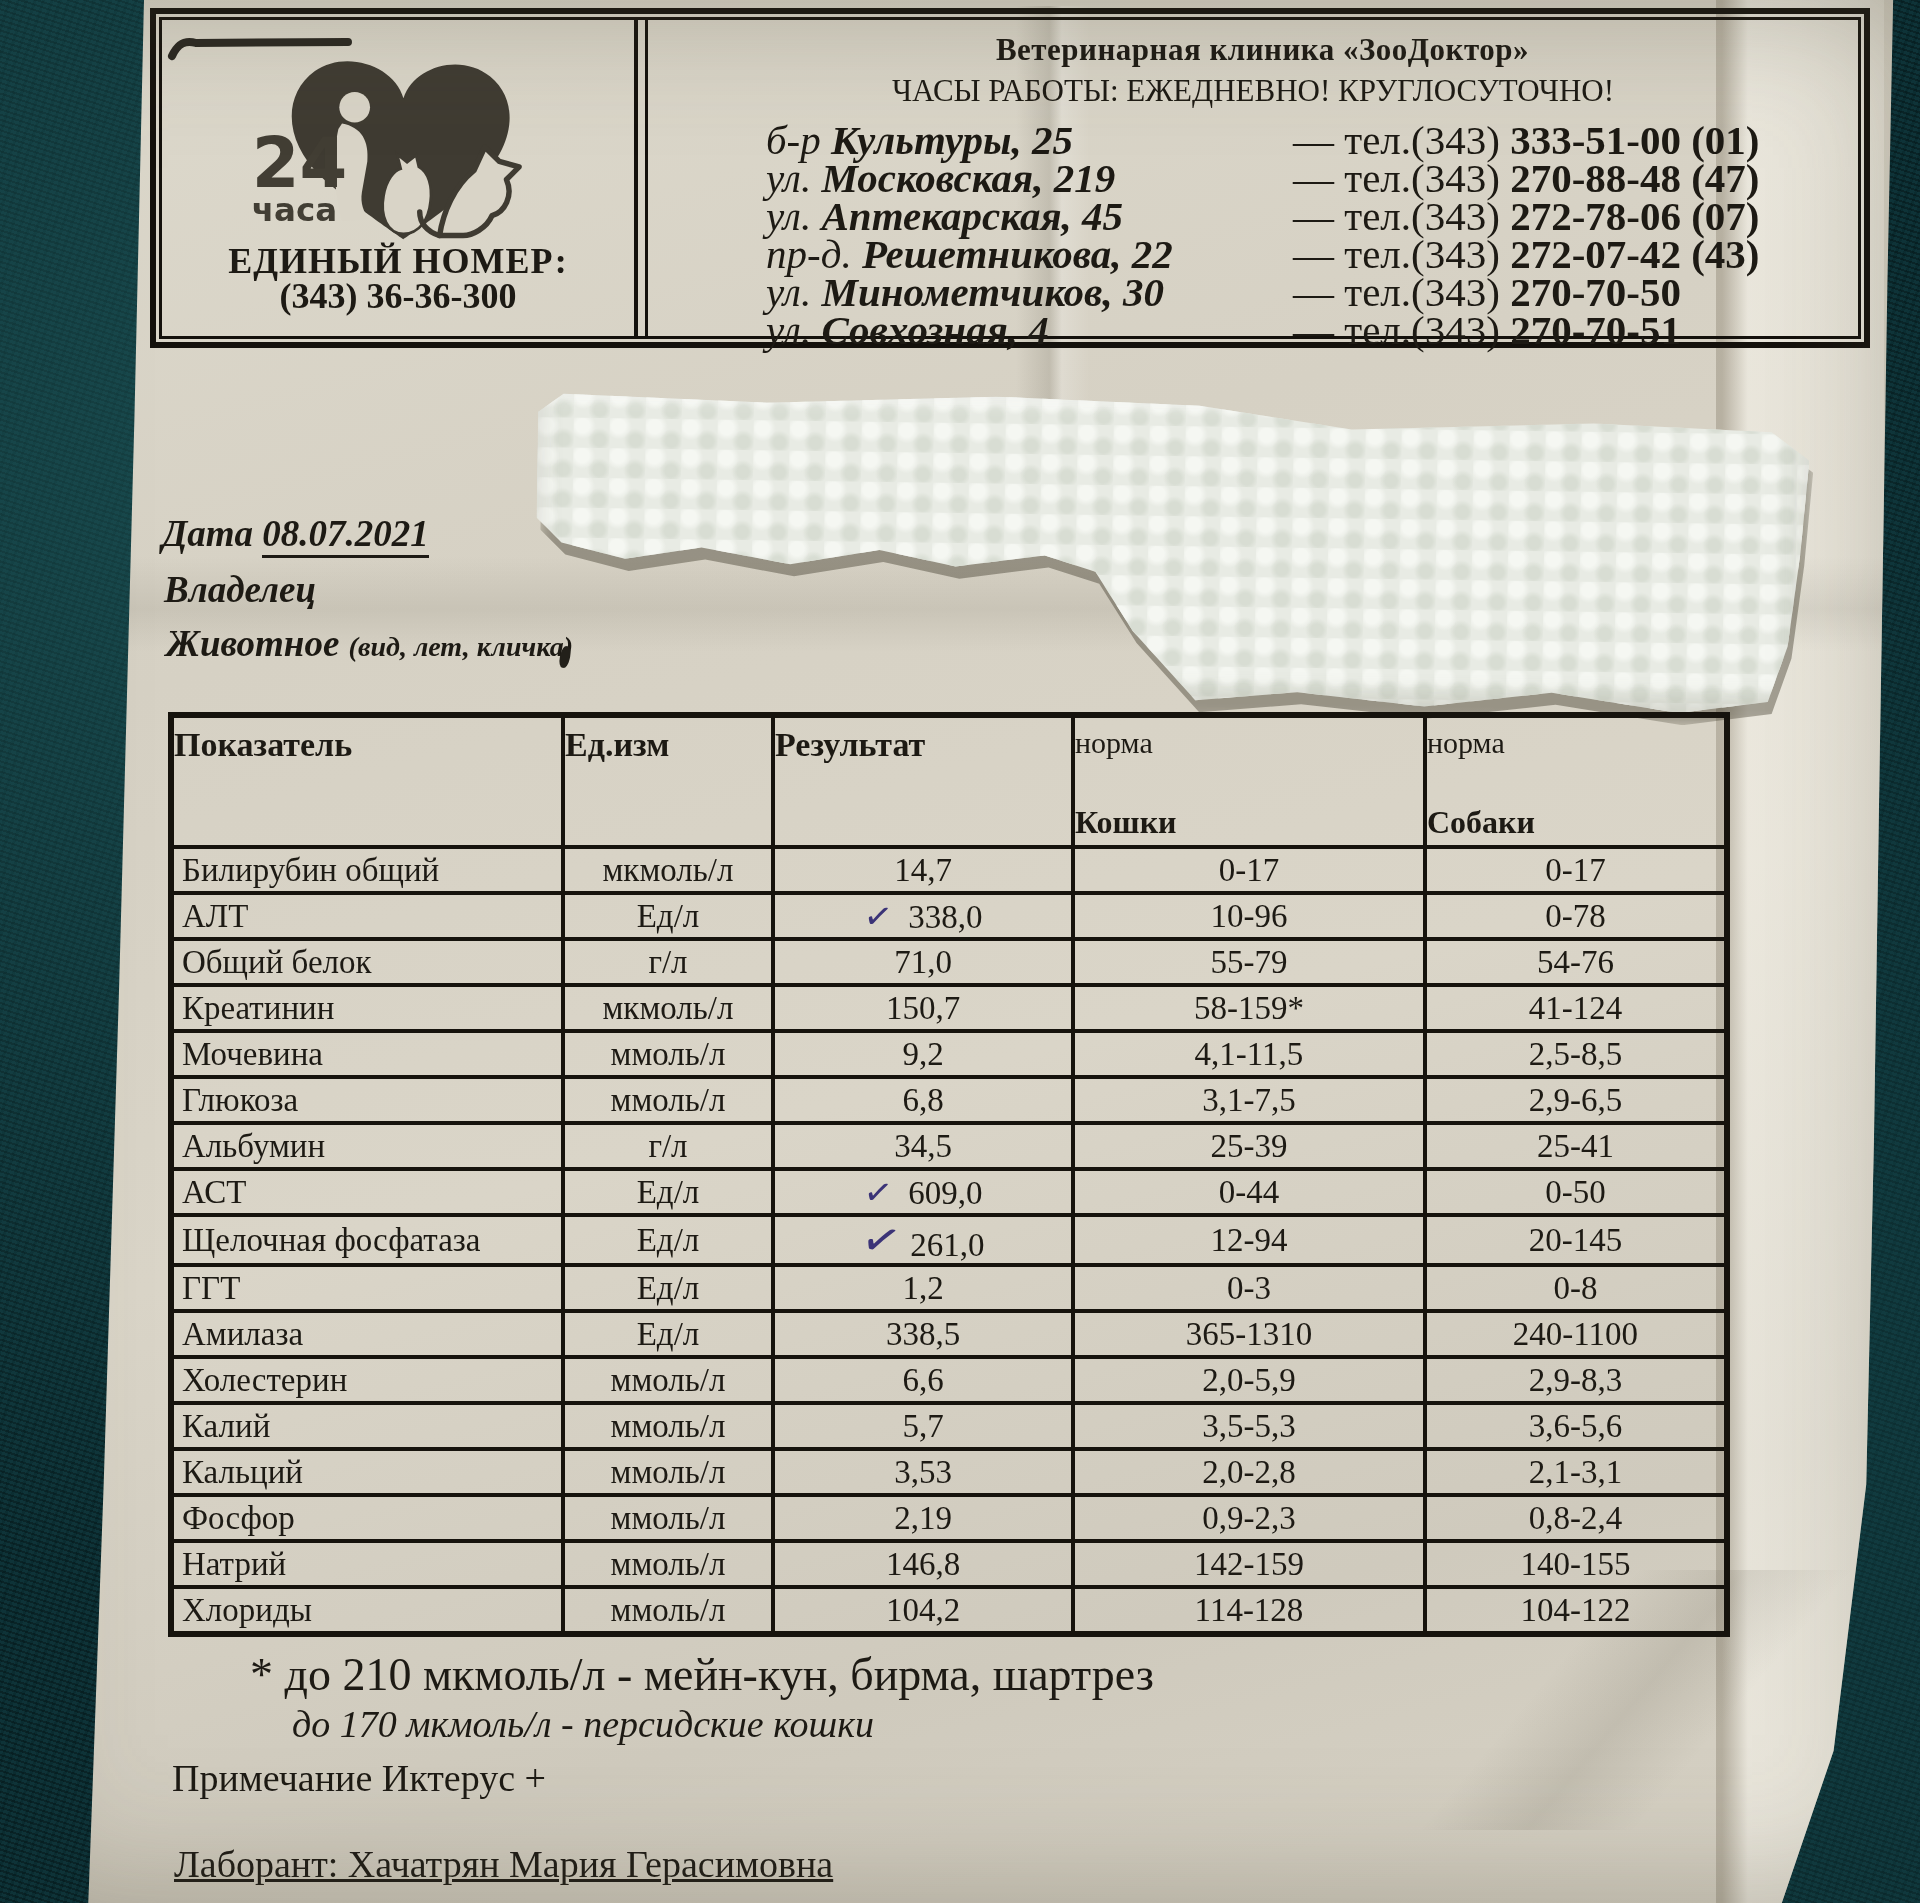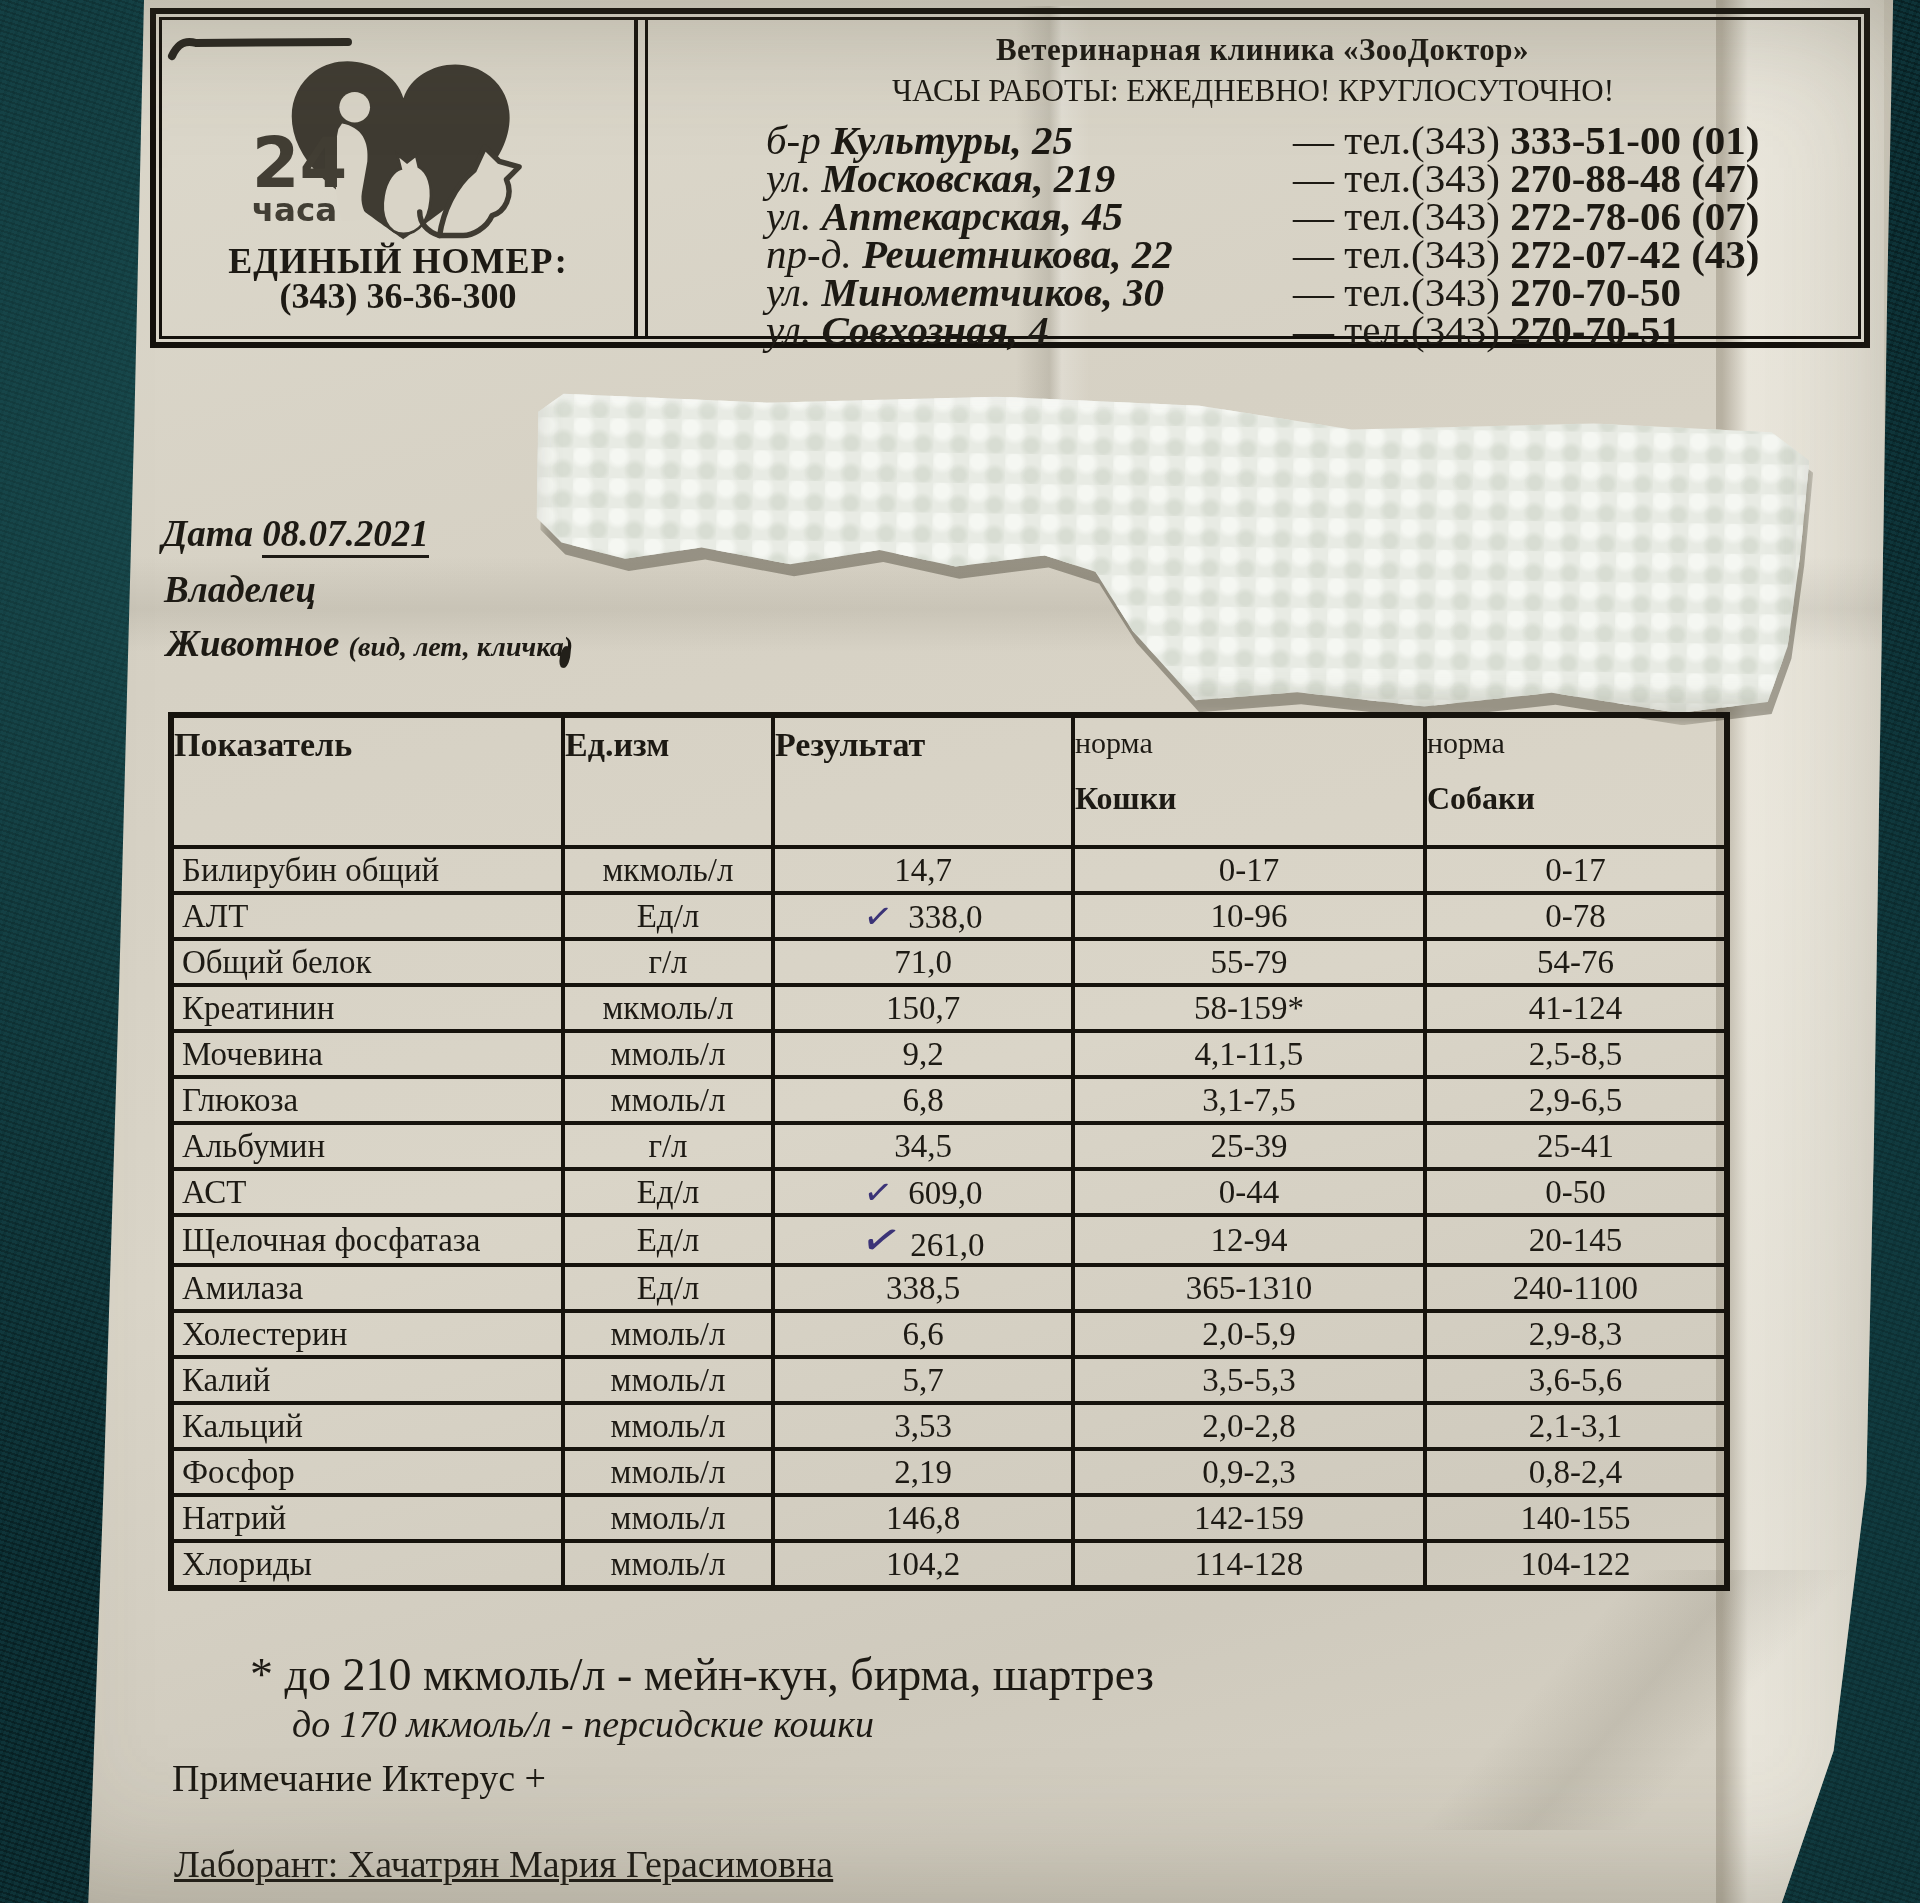--- a/index.html
+++ b/index.html
@@ -76,21 +76,21 @@
 
   
   table.results{position:absolute;left:168px;top:712px;width:1556px;border-collapse:collapse;table-layout:fixed;border:6px solid #16130d;}
   table.results col.w1{width:392px;} table.results col.w2{width:210px;}
   table.results col.w3{width:300px;} table.results col.w4{width:352px;} table.results col.w5{width:302px;}
   table.results th,table.results td{border:4px solid #16130d;padding:0;}
   table.results thead tr{height:132px;}
   table.results th{vertical-align:top;font-size:34px;font-weight:bold;text-align:left;padding-top:8px;}
   th.h-ind{text-align:left;padding-left:10px;}
   th.h-norm .norm-top{display:block;font-weight:normal;font-size:30px;}
-  th.h-norm .norm-bottom{display:block;font-weight:bold;font-size:32px;margin-top:20px;}
+  th.h-norm .norm-bottom{display:block;font-weight:bold;font-size:32px;margin-top:44px;}
   table.results tbody td{height:42px;font-size:33px;line-height:1;text-align:center;vertical-align:middle;}
   table.results tbody td.c-name{text-align:left;padding-left:8px;}
   .check{color:#3b3377;font-weight:bold;font-size:34px;display:inline-block;transform:rotate(8deg);margin-right:16px;
     font-family:"DejaVu Sans",sans-serif;}
   .check.big{font-size:46px;transform:rotate(14deg);margin-right:10px;}
 
   .footnote1{position:absolute;left:250px;top:1648px;font-size:46px;}
   .footnote2{position:absolute;left:292px;top:1702px;font-style:italic;font-size:38px;}
   .note-line{position:absolute;left:172px;top:1756px;font-size:38px;}
   .lab-line{position:absolute;left:174px;top:1842px;font-size:38px;text-decoration:underline;}
@@ -244,20 +244,27 @@
             <td class="c-dog">0-50</td>
           </tr>
           <tr>
             <td class="c-name">Щелочная фосфатаза</td>
             <td class="c-unit">Ед/л</td>
             <td class="c-res"><span class="check big">✓</span><span>261,0</span></td>
             <td class="c-cat">12-94</td>
             <td class="c-dog">20-145</td>
           </tr>
           <tr>
+            <td class="c-name">ГГТ</td>
+            <td class="c-unit">Ед/л</td>
+            <td class="c-res"><span>1,2</span></td>
+            <td class="c-cat">0-3</td>
+            <td class="c-dog">0-8</td>
+          </tr>
+          <tr>
             <td class="c-name">Амилаза</td>
             <td class="c-unit">Ед/л</td>
             <td class="c-res"><span>338,5</span></td>
             <td class="c-cat">365-1310</td>
             <td class="c-dog">240-1100</td>
           </tr>
           <tr>
             <td class="c-name">Холестерин</td>
             <td class="c-unit">ммоль/л</td>
             <td class="c-res"><span>6,6</span></td>

